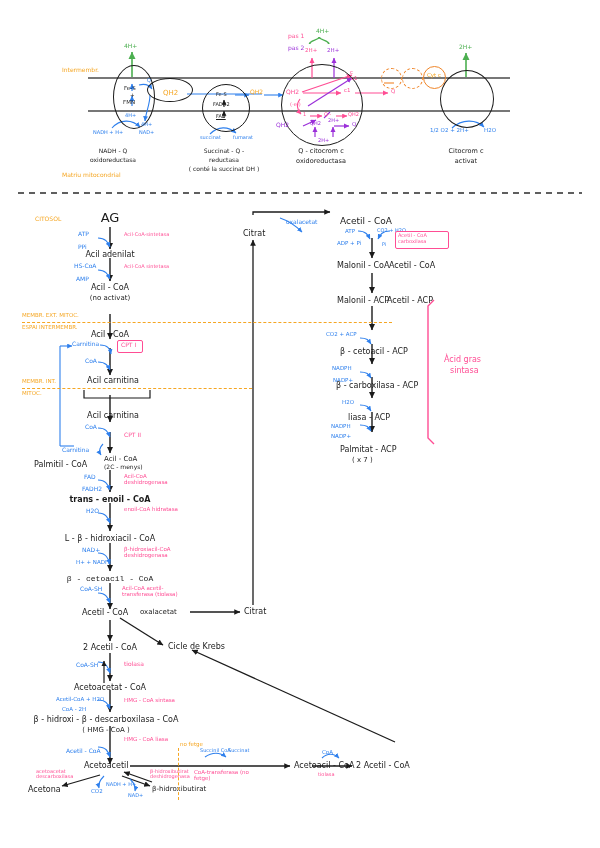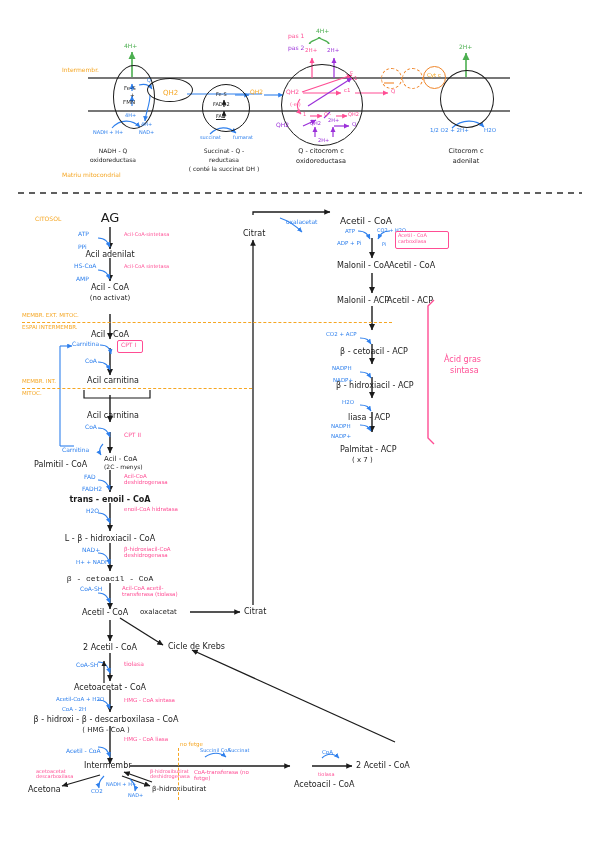--- a/index.html
+++ b/index.html
@@ -258,21 +258,21 @@
 <div class="t pur s55" style="left:352px;top:122px;">Q</div>
 <div class="t pur s5" style="left:318px;top:138px;">2H+</div>
 <div class="t blk s65" style="left:321px;top:148px;transform:translateX(-50%);">Q - citocrom c</div>
 <div class="t blk s65" style="left:321px;top:158px;transform:translateX(-50%);">oxidoreductasa</div>
 
 <div class="t org s55" style="left:427px;top:73px;">Cyt c</div>
 <div class="t grn s6" style="left:459px;top:44px;">2H+</div>
 <div class="t blu s55" style="left:430px;top:128px;">1/2 O2 + 2H+</div>
 <div class="t blu s55" style="left:484px;top:128px;">H2O</div>
 <div class="t blk s65" style="left:466px;top:148px;transform:translateX(-50%);">Citocrom c</div>
-<div class="t blk s65" style="left:466px;top:158px;transform:translateX(-50%);">adenilat</div>
+<div class="t blk s65" style="left:466px;top:158px;transform:translateX(-50%);">activat</div>
 
 <div class="dashed-org" style="left:22px;top:322px;width:370px;"></div>
 <div class="dashed-org" style="left:22px;top:388px;width:230px;"></div>
 
 <div class="t org s6" style="left:35px;top:216px;">CITOSOL</div>
 <div class="t org s55" style="left:22px;top:313px;">MEMBR. EXT. MITOC.</div>
 <div class="t org s55" style="left:22px;top:325px;">ESPAI INTERMEMBR.</div>
 <div class="t org s55" style="left:22px;top:379px;">MEMBR. INT.</div>
 <div class="t org s55" style="left:22px;top:391px;">MITOC.</div>
 
@@ -327,56 +327,56 @@
 <div class="t pnk s6" style="left:124px;top:661px;">tiolasa</div>
 <div class="t blk s8" style="left:110px;top:684px;transform:translateX(-50%);">Acetoacetat - CoA</div>
 <div class="t blu s55" style="left:56px;top:697px;">Acetil-CoA + H2O</div>
 <div class="t blu s55" style="left:62px;top:707px;">CoA - 2H</div>
 <div class="t pnk s55" style="left:124px;top:698px;max-width:54px;white-space:normal;">HMG - CoA sintasa</div>
 <div class="t blk s8" style="left:106px;top:716px;transform:translateX(-50%);">β - hidroxi - β - descarboxilasa - CoA</div>
 <div class="t blk s7" style="left:106px;top:727px;transform:translateX(-50%);">( HMG - CoA )</div>
 <div class="t blu s6" style="left:66px;top:748px;">Acetil - CoA</div>
 <div class="t pnk s55" style="left:124px;top:737px;max-width:48px;white-space:normal;">HMG - CoA liasa</div>
 
-<div class="t blk s8" style="left:84px;top:762px;">Intermembr</div>
+<div class="t blk s8" style="left:84px;top:762px;">Acetoacetil</div>
 <div class="t pnk s5" style="left:36px;top:769px;max-width:46px;white-space:normal;">acetoacetat descarboxilasa</div>
 <div class="t blk s8" style="left:28px;top:786px;text-align:right;">Acetona</div>
 <div class="t blu s55" style="left:91px;top:789px;">CO2</div>
 <div class="t blu s5" style="left:106px;top:782px;">NADH + H+</div>
 <div class="t blu s5" style="left:128px;top:793px;">NAD+</div>
 <div class="t pnk s5" style="left:150px;top:769px;max-width:48px;white-space:normal;">β-hidroxibutirat deshidrogenasa</div>
 <div class="t blk s7" style="left:152px;top:786px;">β-hidroxibutirat</div>
 
 <div class="dashed-org-v" style="left:178px;top:748px;height:52px;"></div>
 <div class="t org s55" style="left:180px;top:742px;">no fetge</div>
 <div class="t blu s5" style="left:200px;top:748px;">Succinil CoA</div>
 <div class="t blu s5" style="left:228px;top:748px;">Succinat</div>
 <div class="t pnk s55" style="left:194px;top:770px;max-width:64px;white-space:normal;">CoA-transferasa (no fetge)</div>
-<div class="t blk s8" style="left:294px;top:762px;margin-top:19px;">Acetoacil - CoA</div>
+<div class="t blk s8" style="left:294px;top:762px;">Acetoacil - CoA</div>
 <div class="t blu s55" style="left:322px;top:750px;">CoA</div>
 <div class="t pnk s5" style="left:318px;top:772px;">tiolasa</div>
 <div class="t blk s8" style="left:356px;top:762px;">2 Acetil - CoA</div>
 
 <div class="t blk s9" style="left:340px;top:217px;">Acetil - CoA</div>
 <div class="t blu s55" style="left:345px;top:229px;">ATP</div>
 <div class="t blu s55" style="left:337px;top:241px;">ADP + Pi</div>
 <div class="t blu s5" style="left:377px;top:228px;">CO2 + H2O</div>
 <div class="t blu s5" style="left:382px;top:242px;">Pi</div>
 <div class="boxpnk" style="left:395px;top:231px;width:52px;height:16px;"></div>
 <div class="t pnk s5" style="left:398px;top:233px;max-width:48px;white-space:normal;line-height:1.15;">Acetil - CoA carboxilasa</div>
 
 <div class="t blk s8" style="left:337px;top:262px;">Malonil - CoA</div>
 <div class="t blk s8" style="left:389px;top:262px;">Acetil - CoA</div>
 <div class="t blk s8" style="left:337px;top:297px;">Malonil - ACP</div>
 <div class="t blk s8" style="left:387px;top:297px;">Acetil - ACP</div>
 <div class="t blu s55" style="left:326px;top:332px;">CO2 + ACP</div>
 <div class="t blk s8" style="left:340px;top:348px;">β - cetoacil - ACP</div>
 <div class="t blu s55" style="left:332px;top:366px;">NADPH</div>
 <div class="t blu s55" style="left:333px;top:378px;">NADP+</div>
-<div class="t blk s8" style="left:336px;top:382px;">β - hidroxiacil - ACP</div>
+<div class="t blk s8" style="left:336px;top:382px;">β - carboxilasa - ACP</div>
 <div class="t blu s55" style="left:342px;top:400px;">H2O</div>
 <div class="t blk s8" style="left:348px;top:414px;">liasa - ACP</div>
 <div class="t blu s55" style="left:331px;top:424px;">NADPH</div>
 <div class="t blu s55" style="left:331px;top:434px;">NADP+</div>
 <div class="t blk s8" style="left:340px;top:446px;">Palmitat - ACP</div>
 <div class="t blk s7" style="left:352px;top:457px;">( x 7 )</div>
 
 <div class="t pnk s8" style="left:444px;top:356px;">Àcid gras</div>
 <div class="t pnk s8" style="left:450px;top:367px;">sintasa</div>
 

